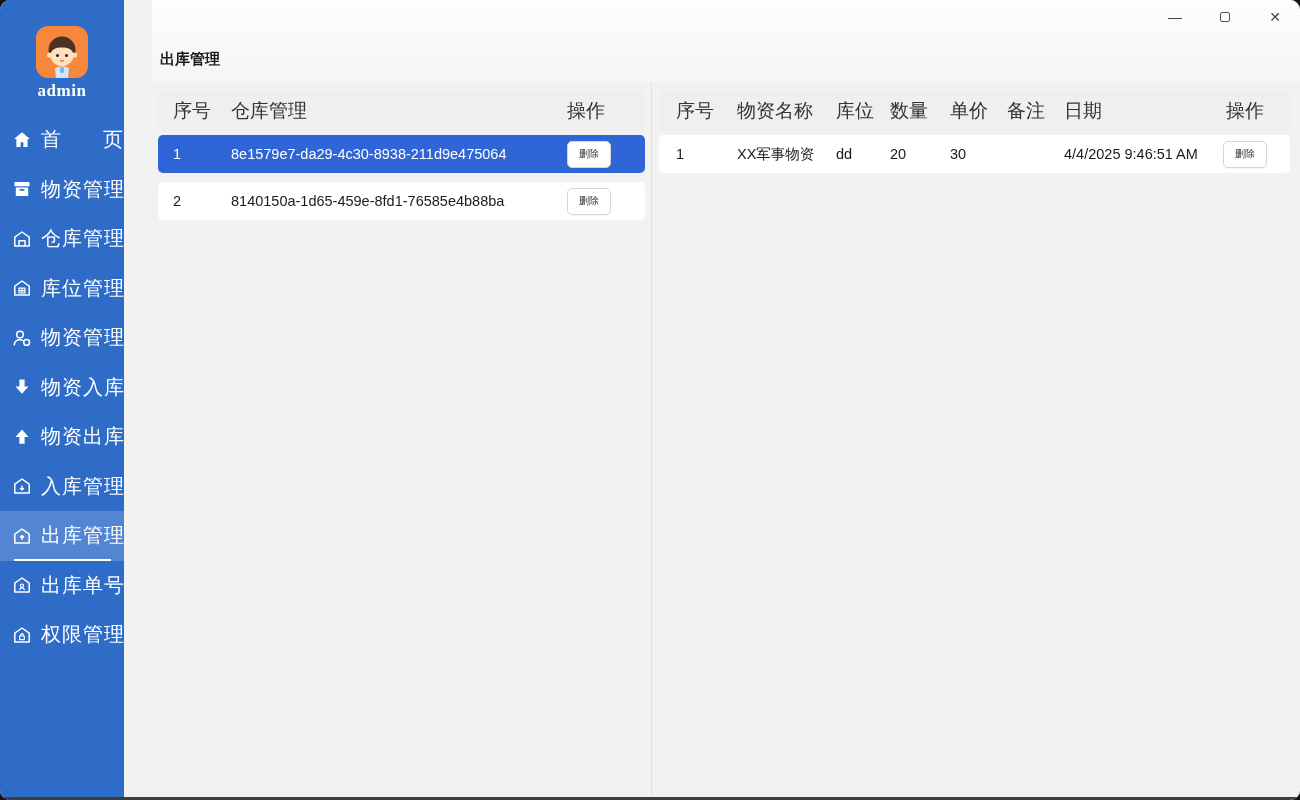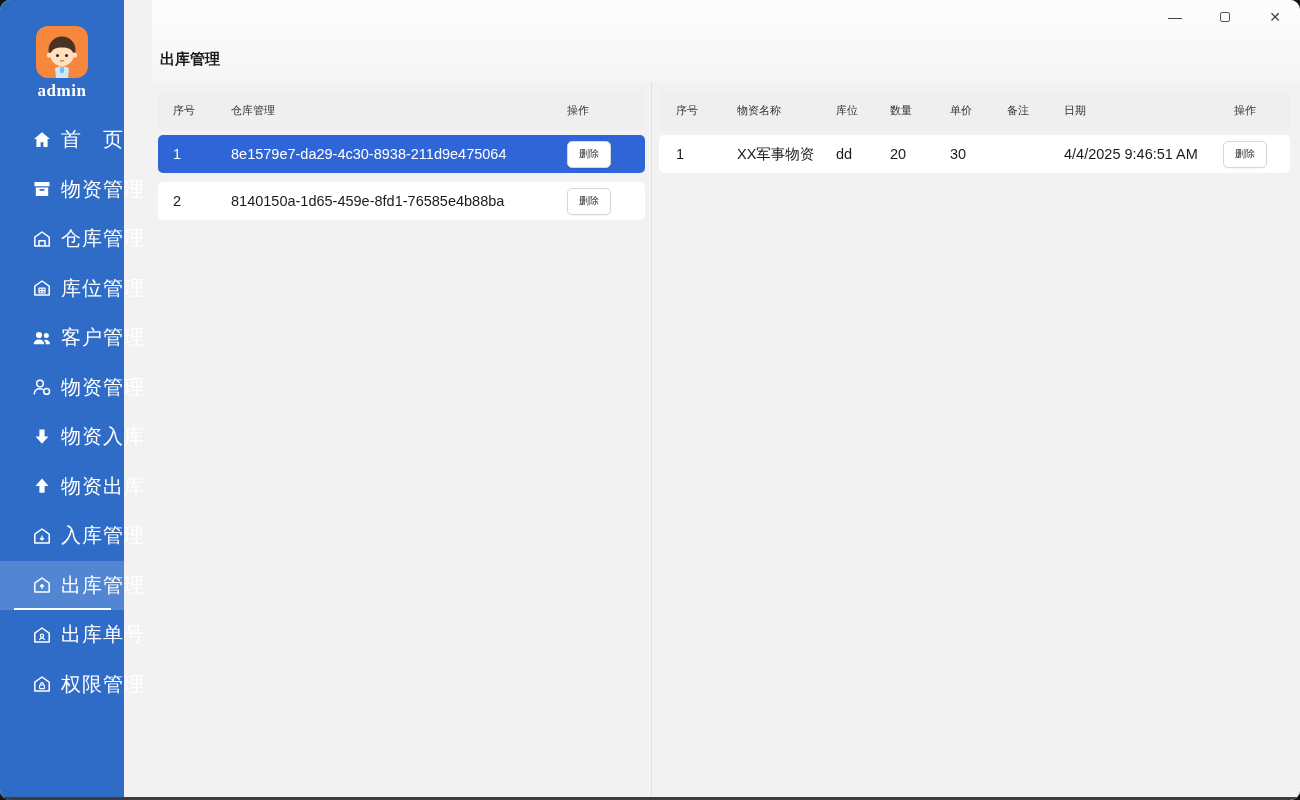--- a/index.html
+++ b/index.html
@@ -11,21 +11,21 @@
   .window::after { content:""; position:absolute; left:0; right:0; bottom:0; height:3px;
                    background:#3d3d3d; z-index:9; }
 
   
   .sidebar { position:absolute; top:0; left:0; bottom:0; width:124px; background:#2E6CC8;
              display:flex; flex-direction:column; align-items:center; z-index:2;font-family:Liberation Serif, serif; }
   .avatar { margin-top:26px; width:52px; height:52px; }
   .avatar-name { color:#fff; font-size:17px; font-weight:600; margin-top:3px; letter-spacing:.5px; }
   .menu { margin-top:14px; width:100%; }
   .menu-item { position:relative; height:49.5px; display:flex; align-items:center;
-               padding-left:32px; gap:9px; color:#fff; font-size:20px; letter-spacing:1px;
+               padding-left:12px; gap:9px; color:#fff; font-size:20px; letter-spacing:1px;
                cursor:pointer; white-space:nowrap; }
   .menu-item .mi-icon { width:20px; height:20px; flex:0 0 20px; display:flex; align-items:center; }
   .menu-item.selected { background:rgba(255,255,255,0.18); }
   .menu-item.selected::after { content:""; position:absolute; left:14px; right:13px; bottom:0;
                                height:2px; background:#fff; }
   .mi-label-wide { display:inline-block; width:87px; text-align-last:justify; }
 
   
   .main { margin-left:152px; height:100%; display:flex; flex-direction:column; }
   .topbar { flex:0 0 82px; position:relative; background:linear-gradient(#FDFDFD,#F5F5F5); }
@@ -35,21 +35,21 @@
              color:#454545; font-size:14px; background:none; border:none; cursor:pointer;
              font-family:inherit; }
   .max-box { width:10px; height:10px; border:1.4px solid #555; border-radius:2px; display:inline-block; }
 
   .content { flex:1; display:flex; padding:0 10px 0 6px; overflow:hidden; background:#F2F2F2; }
   .panel.left { flex:0 0 487px; width:487px; }
   .v-divider { width:1px; background:#E1E1E1; margin:0 7px 0 6px; }
   .panel.right { flex:1; }
 
   .t-header { margin-top:8px; height:41px; background:#EFEFEF; border-radius:4px;
-              display:grid; align-items:center; font-size:11px; color:#333; }
+              display:grid; align-items:center; font-size:19px; color:#333; }
   .t-row { height:38px; background:#fff; border-radius:5px; display:grid; align-items:center;
            font-size:14.5px; color:#1b1b1b; margin-top:4px; cursor:default; }
   .t-row + .t-row { margin-top:9px; }
   .t-row.selected { background:#3065D8; color:#fff; }
 
   .left .t-header, .left .t-row { grid-template-columns:58px 1fr 60px; padding:0 18px 0 15px; }
   .right .t-header, .right .t-row { grid-template-columns:61px 99px 54px 60px 57px 57px 1fr 50px;
                                     padding:0 20px 0 17px; }
   .right .c-action { text-align:center; }
   .cell { overflow:hidden; white-space:nowrap; }
@@ -114,31 +114,20 @@
       <div class="menu-item">
         <span class="mi-icon">
           <svg viewBox="0 0 20 20" fill="none" stroke="#fff" stroke-width="1.5" stroke-linejoin="round">
             <path d="M2.8 17V8.2L10 3l7.2 5.2V17z"></path>
               <path d="M7 10.2h6v4.8H7zM10 10.2V15M7 12.6h6" stroke-width="1.2"></path>
             </svg>
         </span>
         <span>库位管理</span>
       </div>
 
-      <div class="menu-item">
-        <span class="mi-icon">
-          <svg viewBox="0 0 20 20" fill="#fff">
-              <circle cx="7" cy="7" r="3.1"></circle>
-            <path d="M1.8 16.2c0-3 2.3-4.8 5.2-4.8s5.2 1.8 5.2 4.8z"></path>
-            <circle cx="14.3" cy="7.6" r="2.5"></circle>
-            <path d="M13.2 11.7c2.7 0 4.9 1.6 4.9 4.5h-4.3c0-1.9-.7-3.3-1.9-4.2z"></path>
-            </svg>
-        </span>
-        <span>客户管理</span>
-      </div>
 
       <div class="menu-item">
         <span class="mi-icon">
           <svg viewBox="0 0 20 20" fill="none" stroke="#fff" stroke-width="1.5">
             <circle cx="8" cy="6.6" r="3.3"></circle>
             <path d="M2.2 16.8c.4-3.2 2.7-5.1 5.8-5.1 1 0 1.9.2 2.7.6" stroke-linecap="round"></path>
             <circle cx="14.6" cy="14.4" r="2.9"></circle>
             </svg>
         </span>
         <span>物资管理</span>

